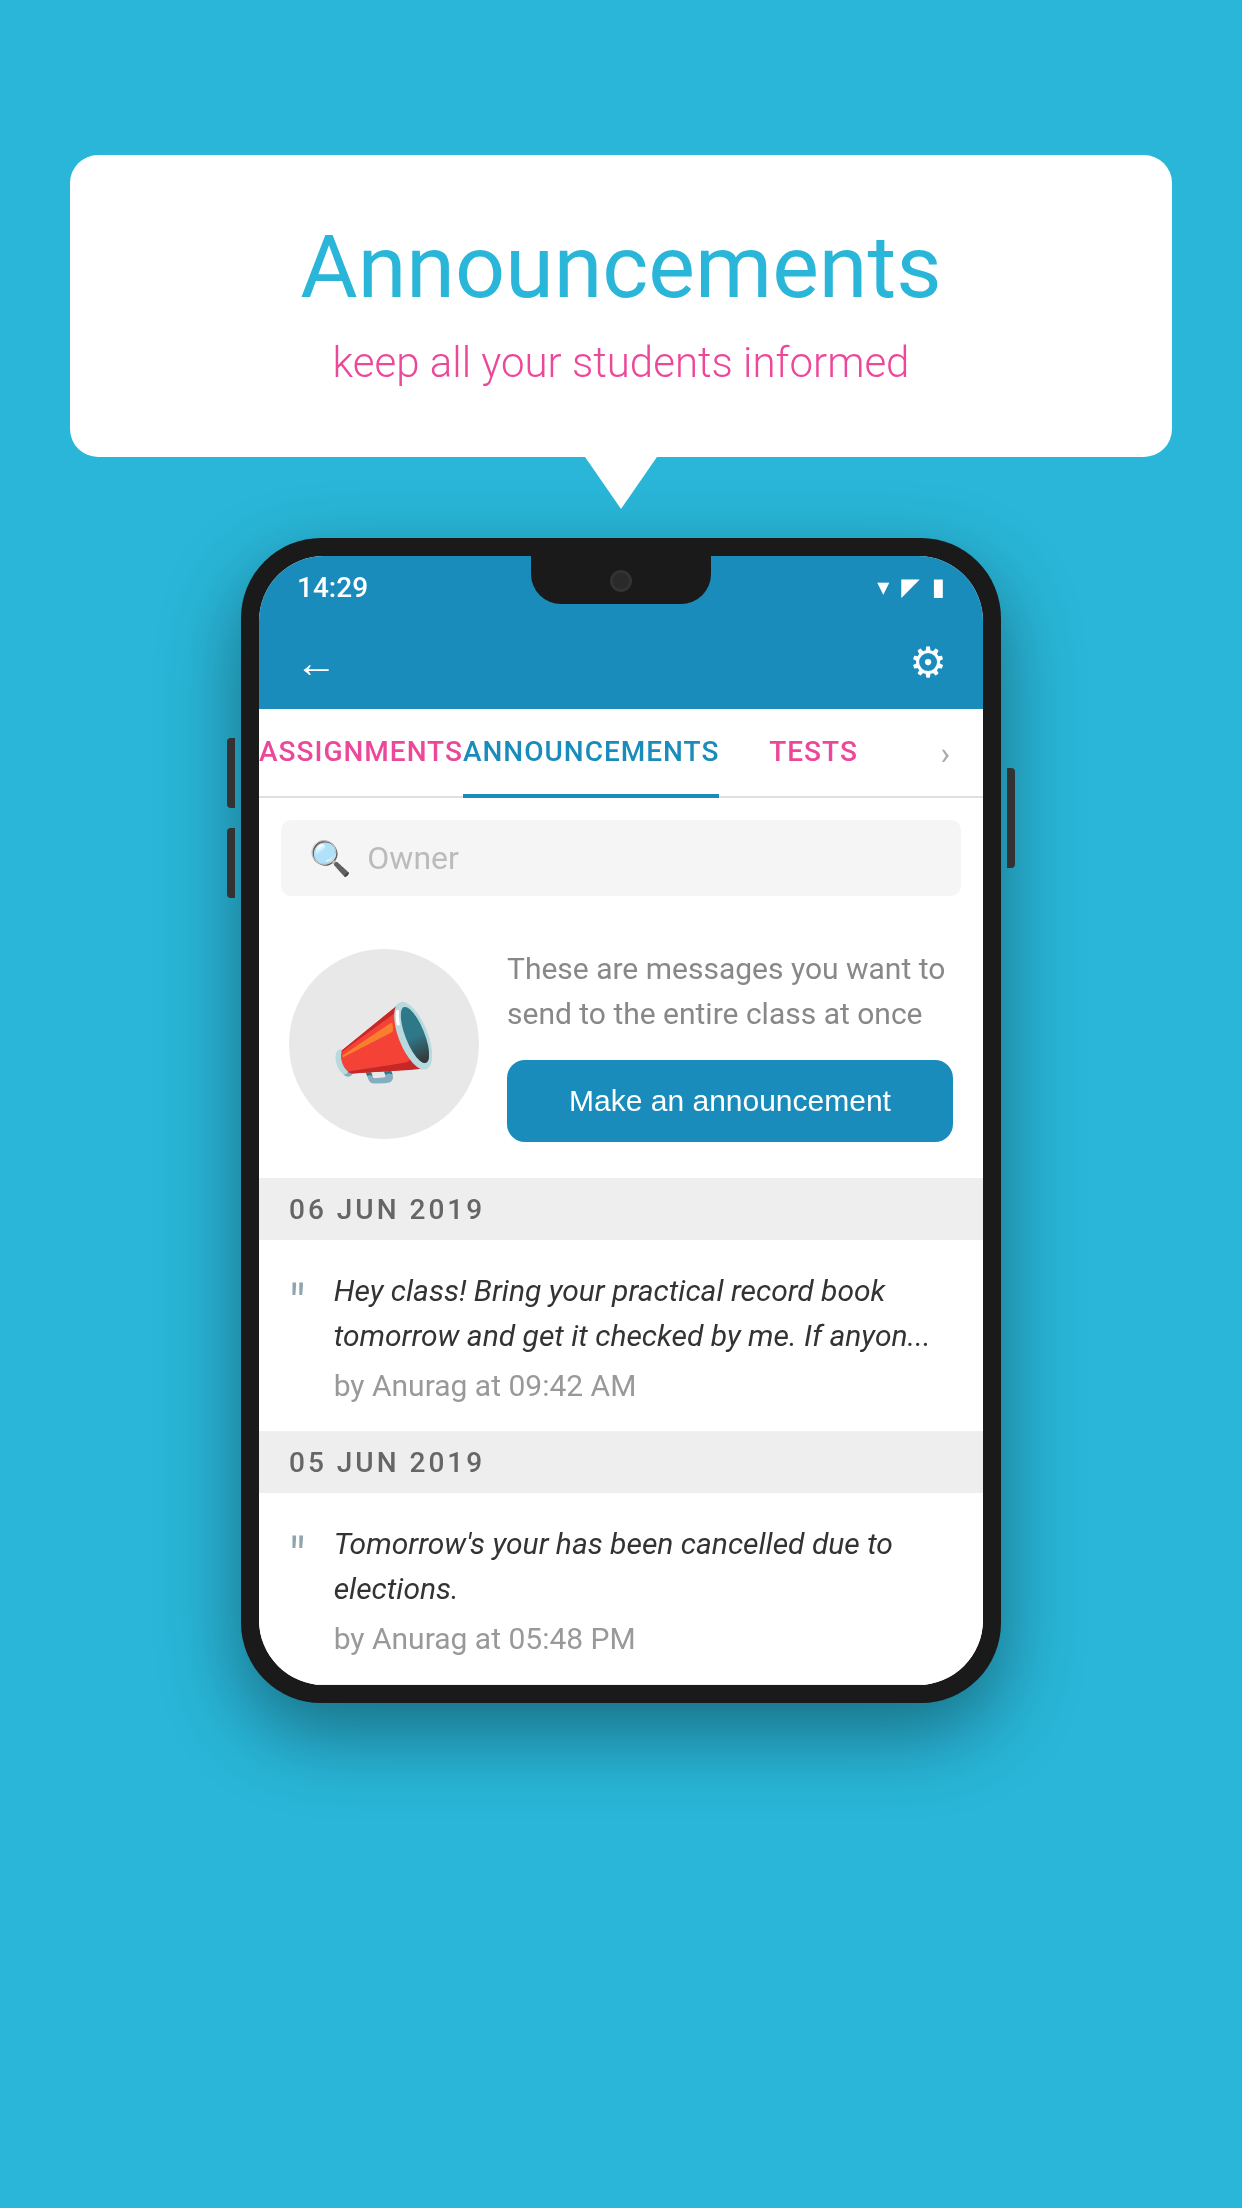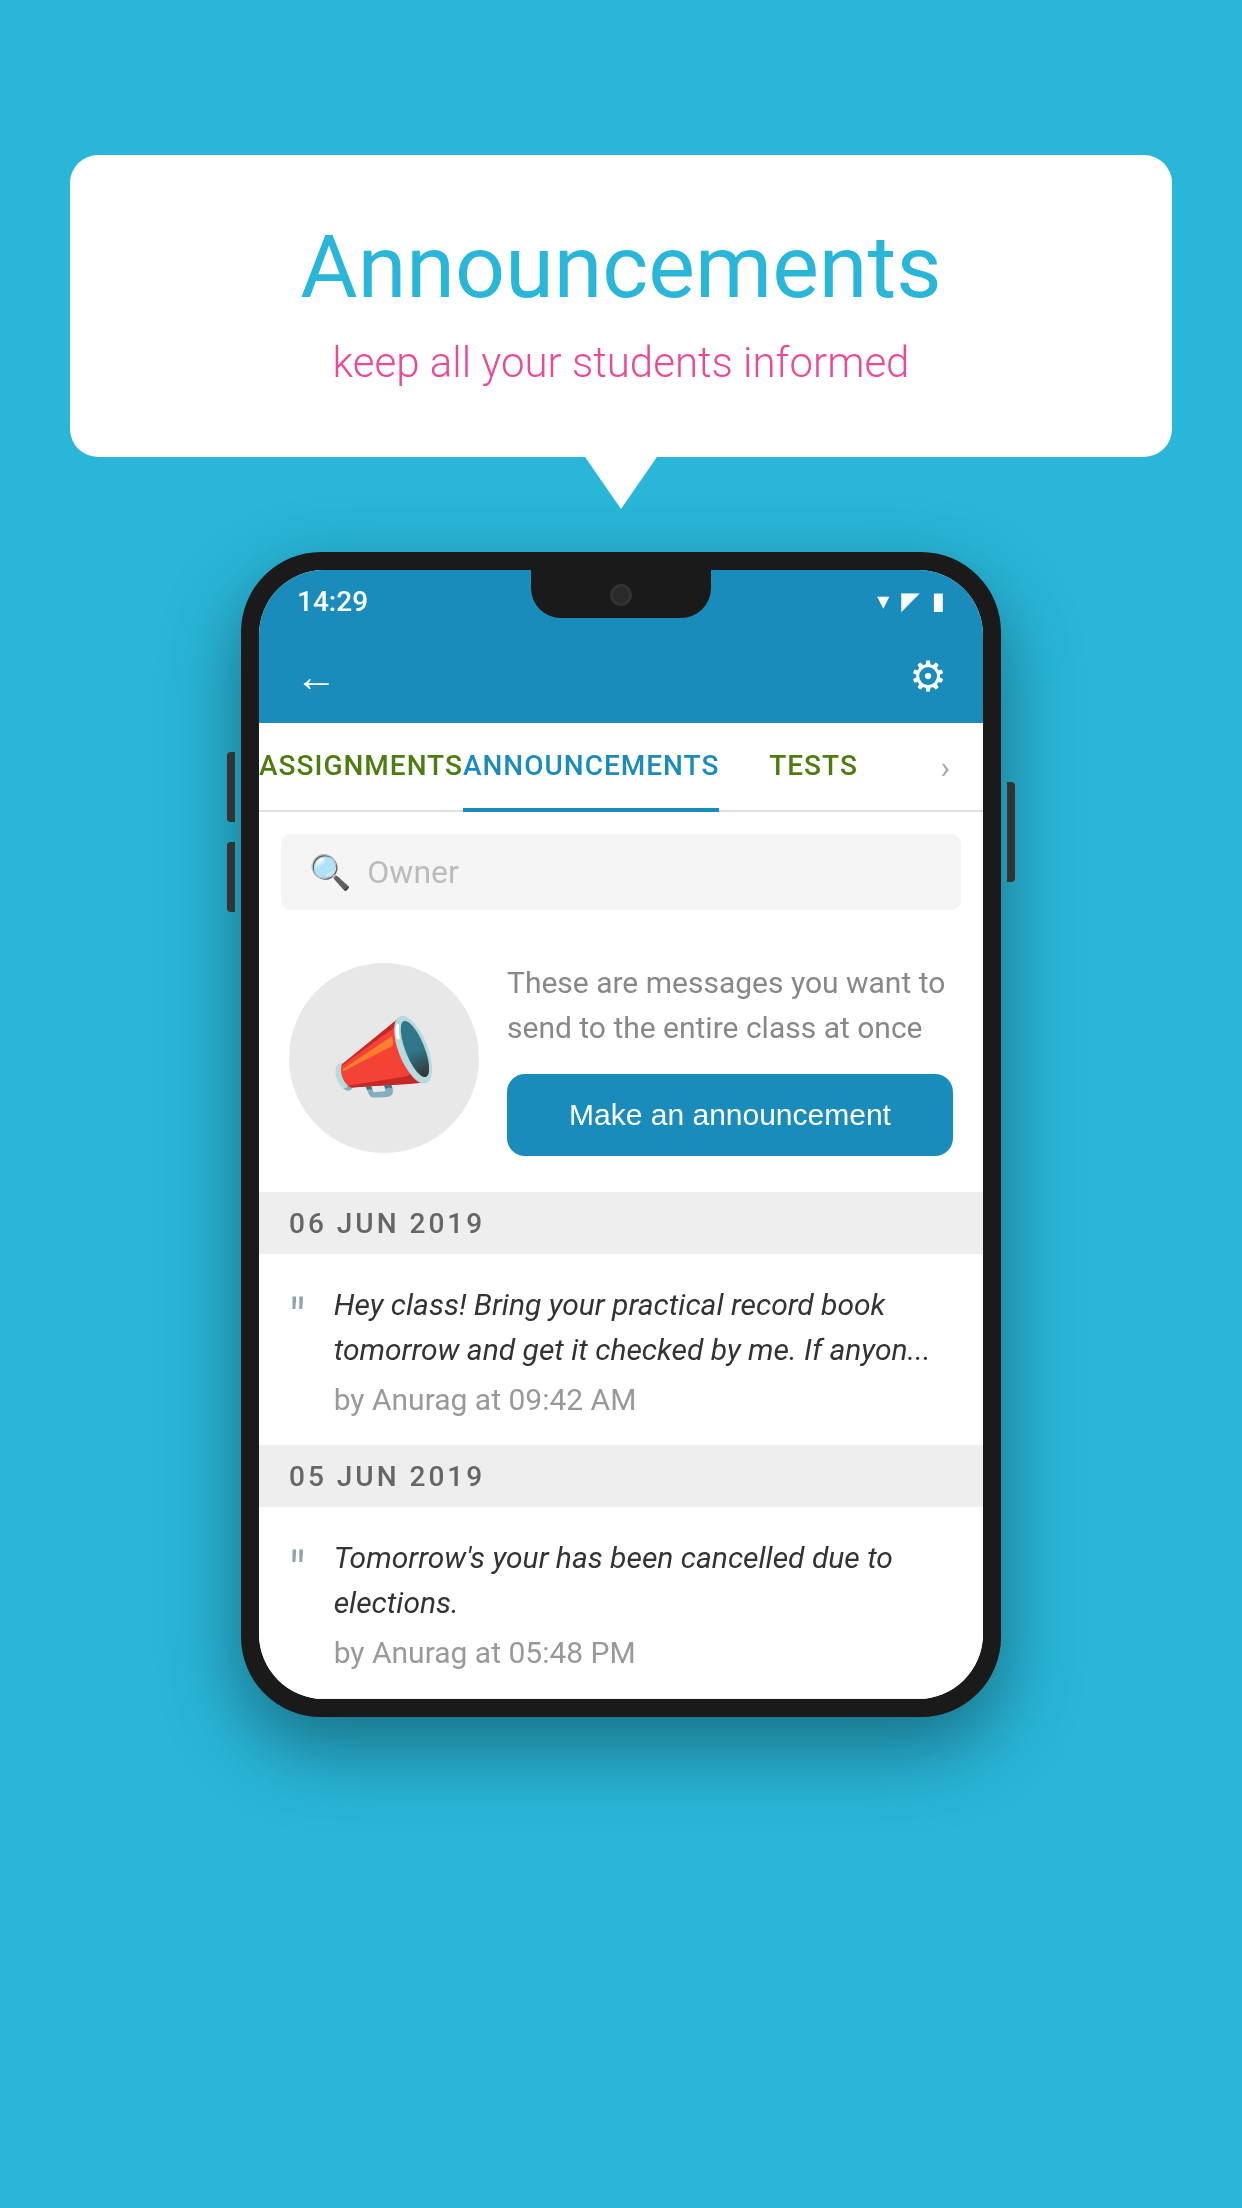--- a/index.html
+++ b/index.html
@@ -55,21 +55,21 @@
 
     .speech-bubble .subtitle {
       font-size: 42px;
       color: #ec4899;
       font-weight: 300;
     }
 
     
     .phone-container {
       position: absolute;
-      top: 552px;
+      top: 538px;
       left: 50%;
       transform: translateX(-50%);
       width: 760px;
     }
 
     .phone {
       width: 760px;
       background: #1a1a1a;
       border-radius: 80px;
       padding: 18px;
@@ -177,21 +177,21 @@
       border-bottom: 2px solid #e0e0e0;
       position: relative;
     }
 
     .tab {
       flex: 1;
       text-align: center;
       padding: 26px 0;
       font-size: 28px;
       font-weight: 500;
-      color: #4d7c0f;
+      color: #ec4899;
       cursor: pointer;
       letter-spacing: 1px;
     }
 
     .tab.active {
       color: #1a8cbb;
       border-bottom: 4px solid #1a8cbb;
       margin-bottom: -2px;
     }
 

